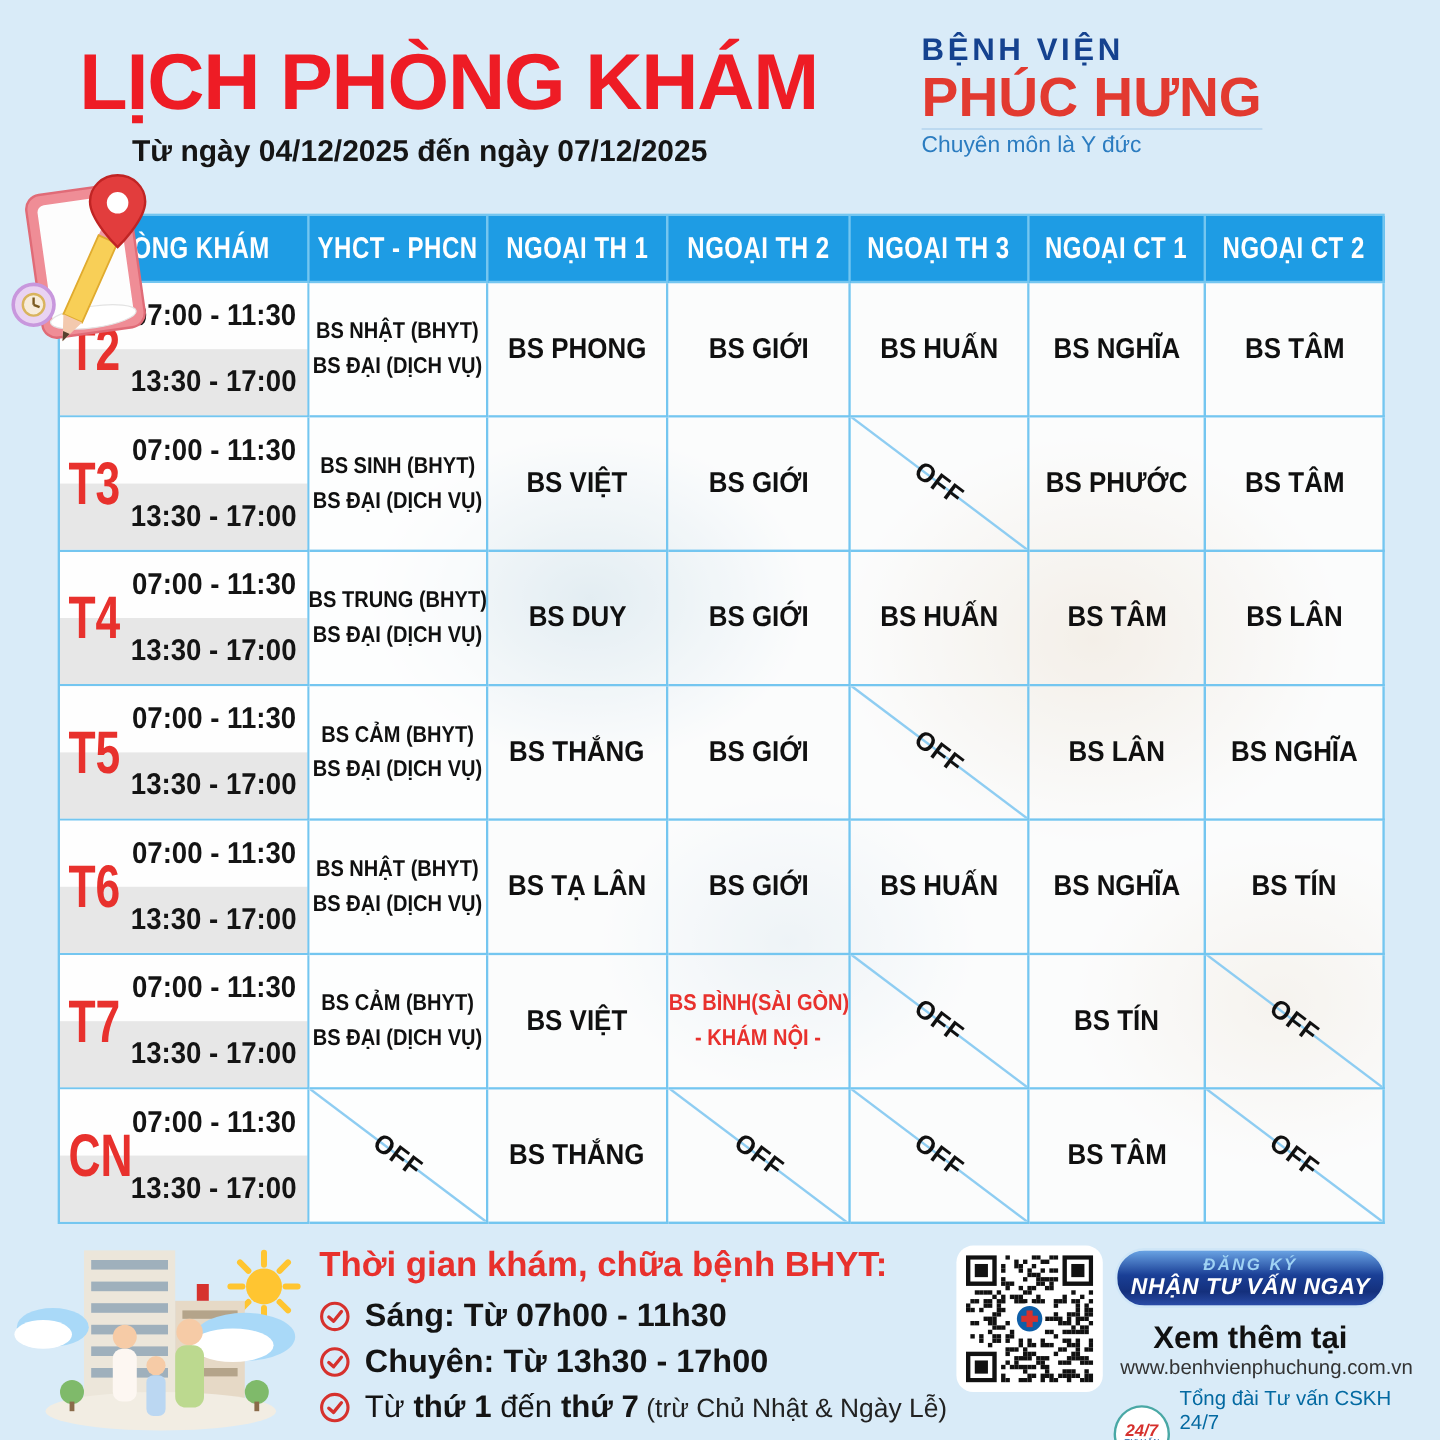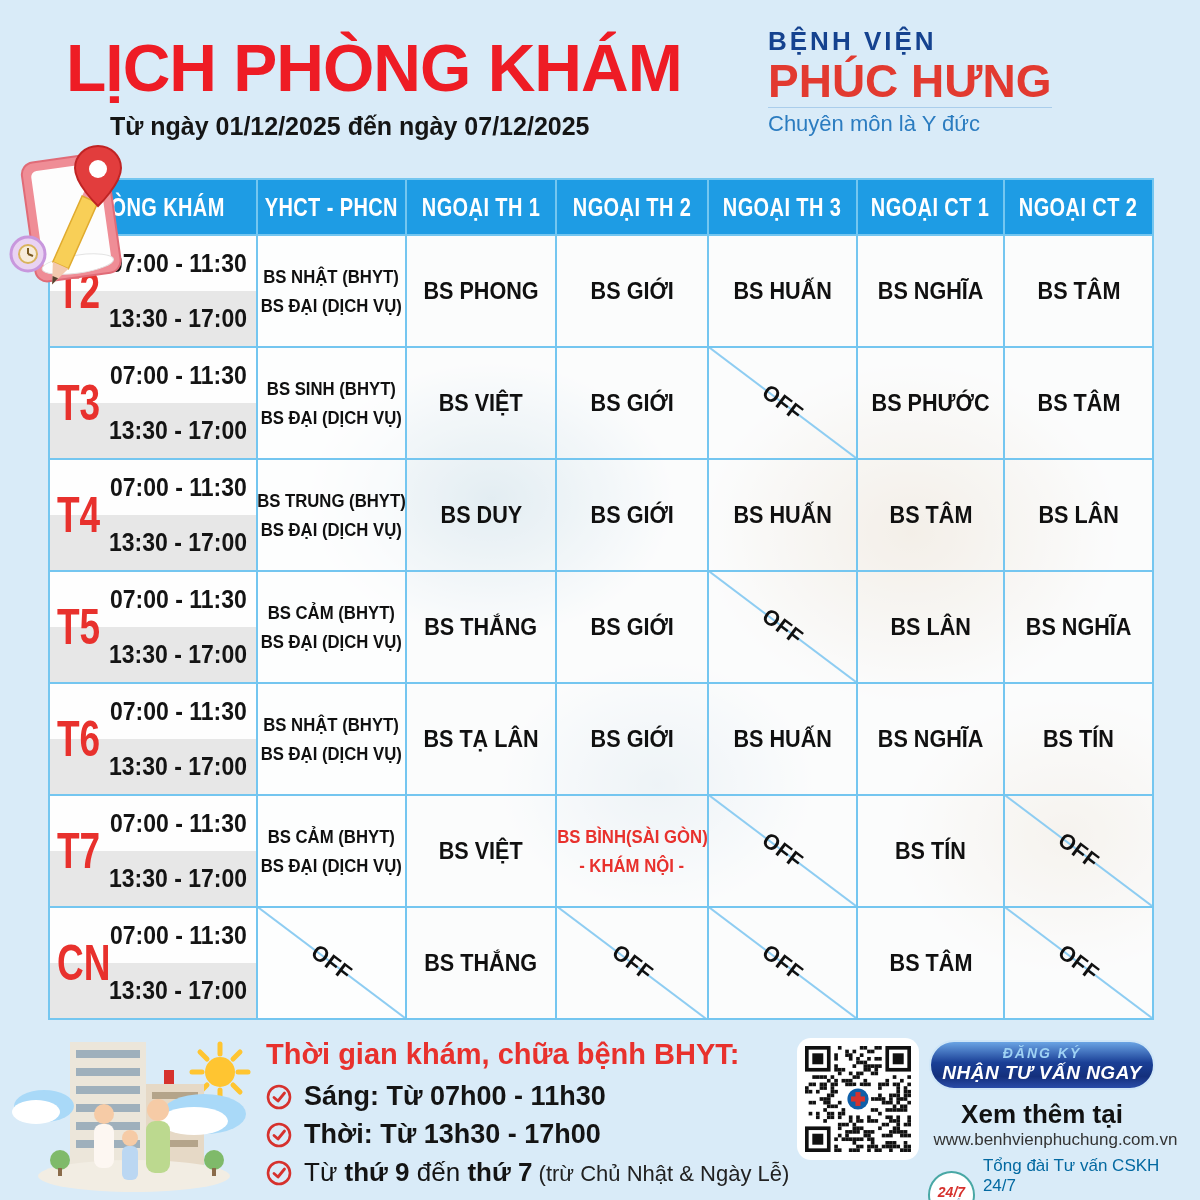--- a/index.html
+++ b/index.html
@@ -9,21 +9,21 @@
   body{font-family:"Liberation Sans",sans-serif;}
   .poster{position:relative;width:1200px;height:1200px;background:#d9ebf8;overflow:hidden;}
 
   
   .page-title{position:absolute;left:66px;top:30px;font-size:66px;font-weight:900;color:#ee1c25;letter-spacing:-1px;white-space:nowrap;}
   .date-range{position:absolute;left:110px;top:112px;font-size:25px;font-weight:700;color:#151515;}
   .logo{position:absolute;left:768px;top:26px;display:flex;gap:16px;align-items:center;}
   .logo-text{display:flex;flex-direction:column;}
   .logo-line1{font-size:26px;font-weight:800;color:var(--navy);letter-spacing:3px;}
   .logo-line2{font-size:46px;font-weight:900;color:#e23a30;letter-spacing:0px;line-height:1.05;}
-  .logo-line3{font-size:22px;color:#2b7cc0;border-top:1px solid #aacdeb;padding-top:3px;margin-top:2px;}
+  .logo-line3{font-size:19px;color:#2b7cc0;border-top:1px solid #aacdeb;padding-top:3px;margin-top:2px;}
 
   
   .notepad{position:absolute;left:2px;top:134px;z-index:6;}
 
   
   .schedule{
     position:absolute;left:48px;top:178px;width:1104px;height:840px;
     display:grid;grid-template-columns:208px 149px 150px 152px 149px 147px 149px;
     grid-template-rows:56px repeat(7,112px);
     border-left:2px solid var(--grid);border-top:2px solid var(--grid);
@@ -79,21 +79,21 @@
   .hot-number{font-size:33px;font-weight:900;color:#0d0d0d;letter-spacing:.5px;}
 
   .illus{position:absolute;left:8px;top:1026px;}
 </style>
 </head>
 <body>
 
 <div class="poster">
 
   <div class="page-title">LỊCH PHÒNG KHÁM</div>
-  <div class="date-range">Từ ngày 01/12/2025 đến ngày 07/12/2025</div>
+  <div class="date-range">Từ ngày 04/12/2025 đến ngày 07/12/2025</div>
 
   <div class="logo">
     <div class="logo-text">
       <span class="logo-line1">BỆNH VIỆN</span>
       <span class="logo-line2">PHÚC HƯNG</span>
       <span class="logo-line3">Chuyên môn là Y đức</span>
     </div>
   </div>
 
   <div class="notepad">
@@ -409,30 +409,30 @@
       </span>
       <span>Sáng: Từ 07h00 - 11h30</span>
     </div>
     <div class="bhyt-item">
       <span class="chk">
         <svg width="26" height="26" viewBox="0 0 26 26">
             <circle cx="13" cy="13" r="11" fill="none" stroke="#d6312d" stroke-width="2.6"></circle>
             <polyline points="8,13.5 12,17 18.5,9" fill="none" stroke="#d6312d" stroke-width="2.8" stroke-linecap="round" stroke-linejoin="round"></polyline>
           </svg>
       </span>
-      <span>Thời: Từ 13h30 - 17h00</span>
+      <span>Chuyên: Từ 13h30 - 17h00</span>
     </div>
     <div class="bhyt-item mixed">
       <span class="chk">
         <svg width="26" height="26" viewBox="0 0 26 26">
             <circle cx="13" cy="13" r="11" fill="none" stroke="#d6312d" stroke-width="2.6"></circle>
             <polyline points="8,13.5 12,17 18.5,9" fill="none" stroke="#d6312d" stroke-width="2.8" stroke-linecap="round" stroke-linejoin="round"></polyline>
           </svg>
       </span>
-      <span><span>Từ </span><b>thứ 9</b><span> đến </span><b>thứ 7</b><span class="paren"> (trừ Chủ Nhật &amp; Ngày Lễ)</span></span>
+      <span><span>Từ </span><b>thứ 1</b><span> đến </span><b>thứ 7</b><span class="paren"> (trừ Chủ Nhật &amp; Ngày Lễ)</span></span>
     </div>
   </div>
 
   <div class="qr-panel">
     <svg id="qr" width="106" height="106" viewBox="0 0 29 29">
         <rect x="9" y="0" width="1" height="1" fill="#111"></rect>
         <rect x="15" y="0" width="1" height="1" fill="#111"></rect>
         <rect x="16" y="0" width="1" height="1" fill="#111"></rect>
         <rect x="19" y="0" width="1" height="1" fill="#111"></rect>
         <rect x="20" y="0" width="1" height="1" fill="#111"></rect>

